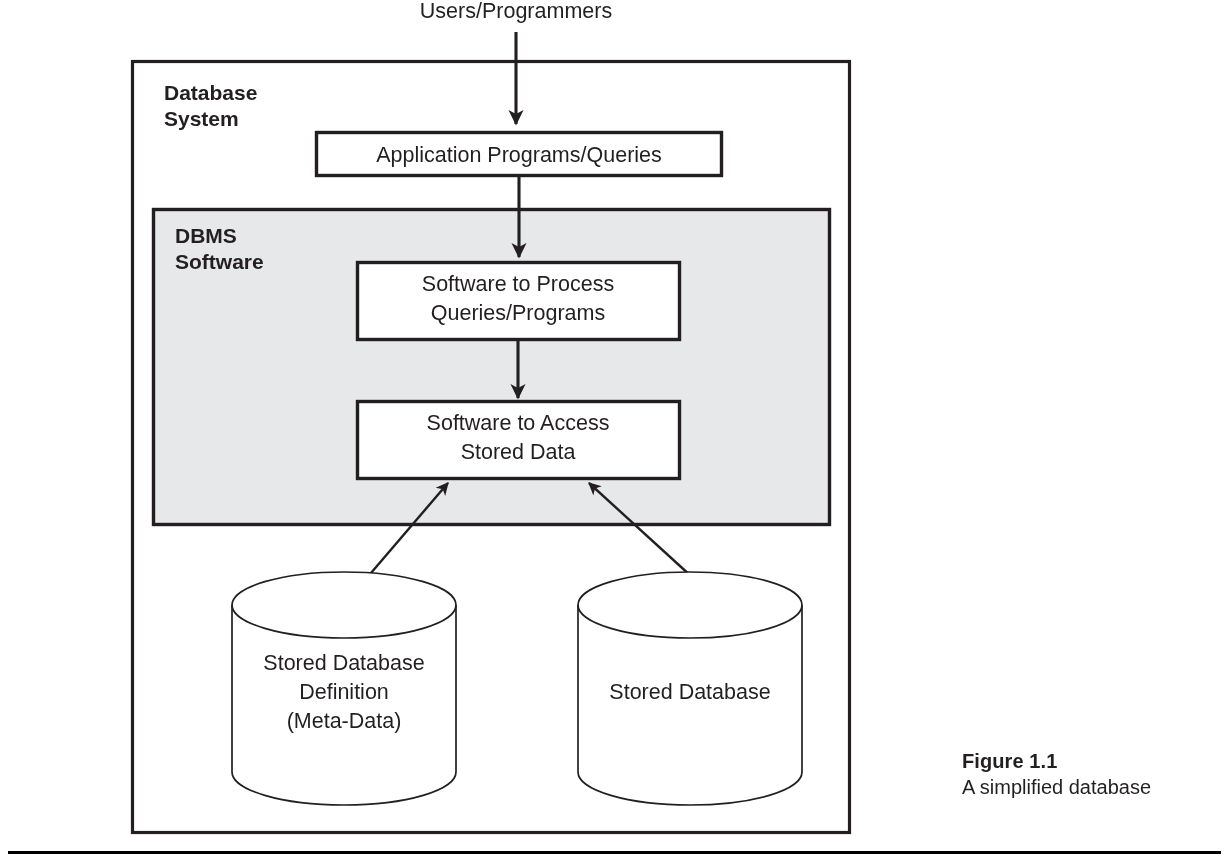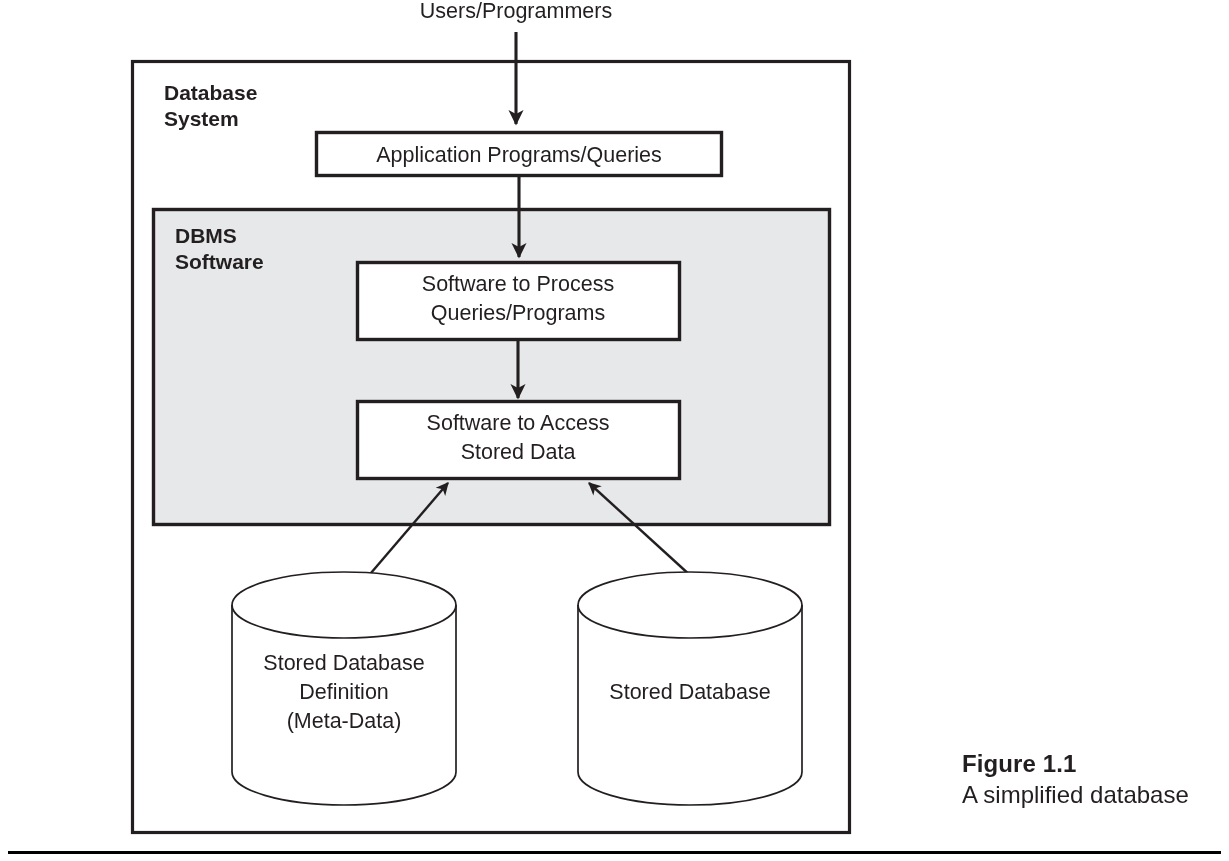--- a/index.html
+++ b/index.html
@@ -73,27 +73,27 @@
     font-size: 21.5px;
   }
   .cap-wrap {
     position: absolute;
     left: 962px;
     top: 748px;
     width: 250px;
     line-height: 1.30;
   }
   .cap-title {
-    font-size: 24px;
+    font-size: 20px;
     font-weight: bold;
     color: #231f20;
     letter-spacing: 0.1px;
   }
   .cap-body {
-    font-size: 24px;
+    font-size: 20px;
     color: #231f20;
   }
 </style>
 </head>
 <body>
 
 <div id="figure-root">
 
   <svg class="diagram" viewBox="0 0 1229 861" xmlns="http://www.w3.org/2000/svg">
 

